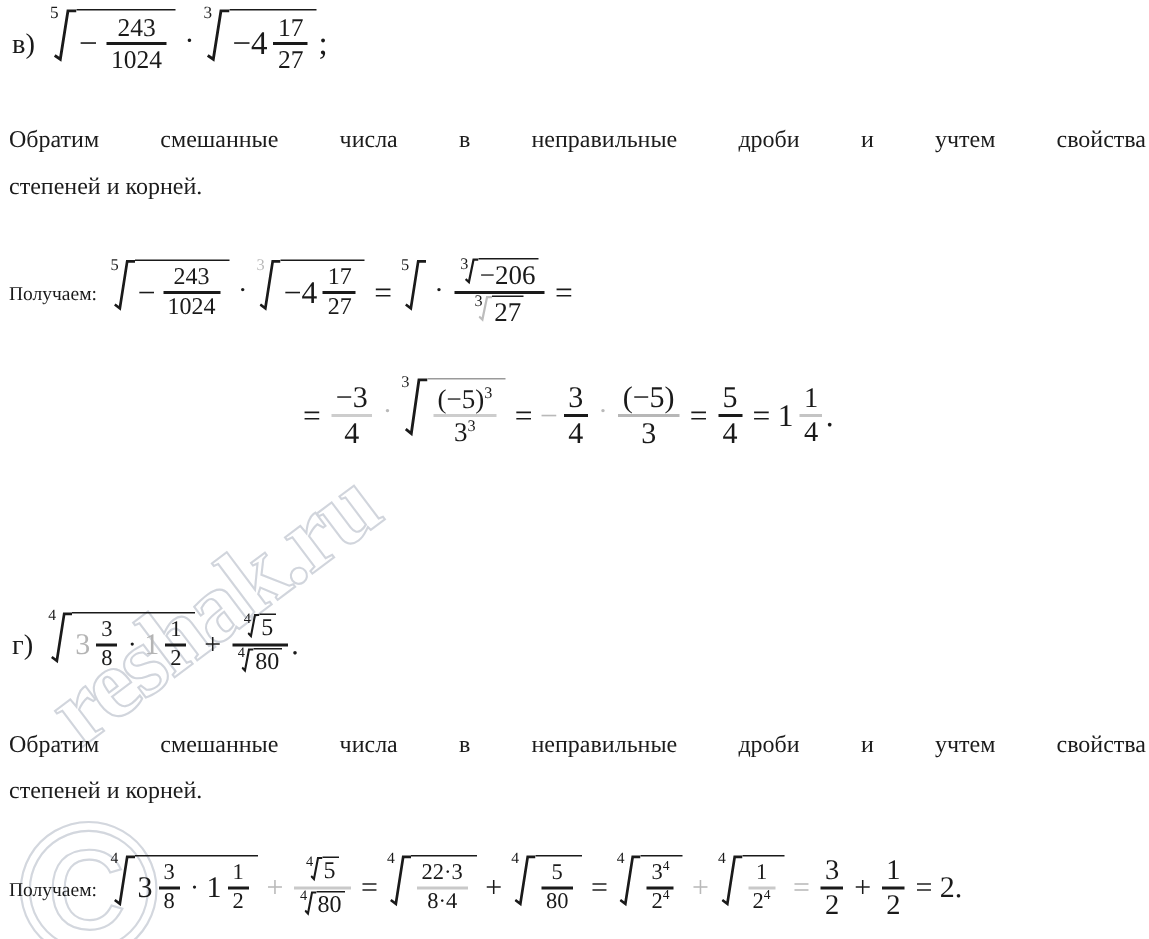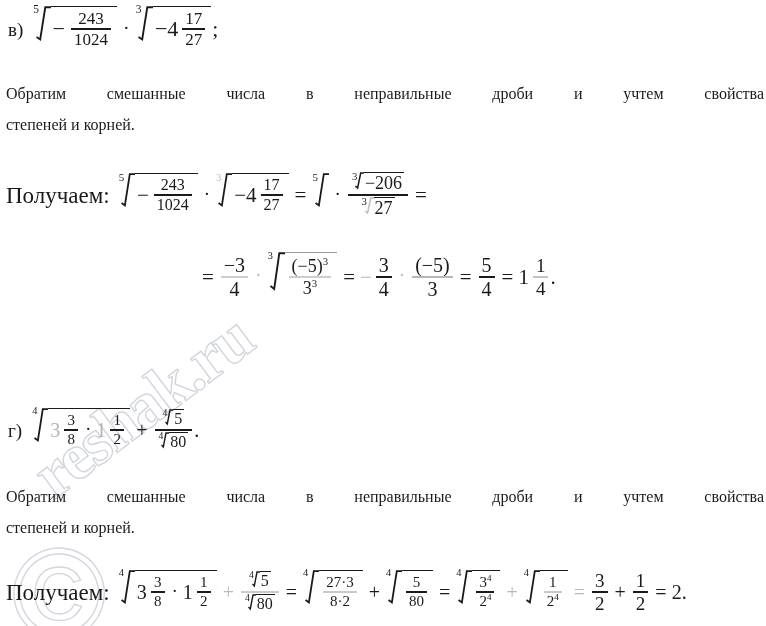--- a/index.html
+++ b/index.html
@@ -94,21 +94,21 @@
   .para {
     position: absolute;
     font-size: 16px;
     line-height: 31px;
     text-align: justify;
     text-justify: inter-word;
     color: #1b1b1b;
   }
   .para .lastline { text-align: left; }
 
-  .lead { font-size: 23px; }
+  .lead { font-size: 13px; }
 
   
   .watermark {
     position: absolute;
     pointer-events: none;
     user-select: none;
   }
   .wm-text {
     position: absolute;
     left: 18px;
@@ -495,23 +495,23 @@
 
     <span class="rad">
       <span class="r-idx">4</span>
       <span class="r-sign" style="height:44px;">
         <svg width="14" height="44" viewBox="0 0 14 44" preserveAspectRatio="none" aria-hidden="true">
           <path d="M0.5 30 L3.9 32.5 L8.8 1.2 L14 1.2" fill="none" stroke="#1a1a1a" stroke-width="1.8"></path>
         </svg>
       </span>
       <span class="r-body" style="height:38px;">
         <span class="frac" style="font-size:15px;">
-          <span class="f-top">27·3</span>
+          <span class="f-top">22·3</span>
           <span class="f-bar" style="background:#c9c9c9;"></span>
-          <span class="f-bot">8·2</span>
+          <span class="f-bot">8·4</span>
         </span>
       </span>
     </span>
 
     <span class="op">+</span>
 
     <span class="rad">
       <span class="r-idx">4</span>
       <span class="r-sign" style="height:44px;">
         <svg width="14" height="44" viewBox="0 0 14 44" preserveAspectRatio="none" aria-hidden="true">

